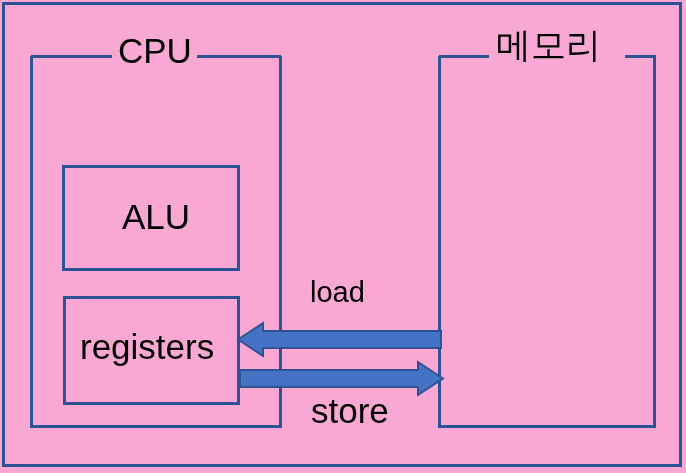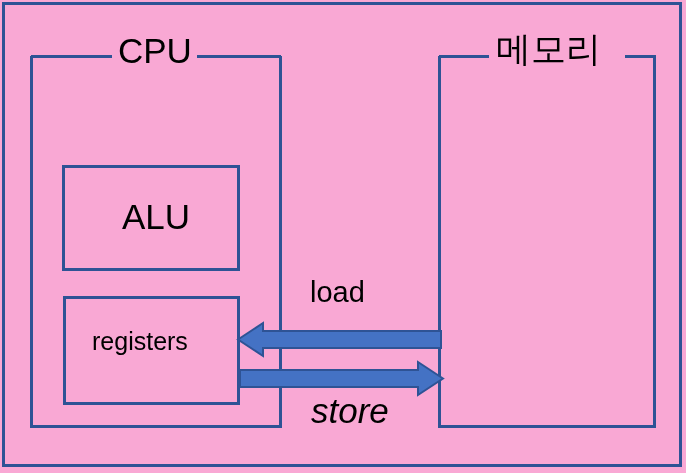--- a/index.html
+++ b/index.html
@@ -46,43 +46,41 @@
   }
   #cpu-title {
     left: 118px;
     top: 33px;
     font-size: 35px;
   }
   #memory-title {
     left: 496px;
     top: 31px;
     font-size: 35px;
-    font-family: Liberation Sans, sans-serif;
+    font-family: Liberation Mono, monospace;
   }
   #alu-label {
     left: 122px;
     top: 199px;
     font-size: 35px;
   }
   #registers-label {
     left: 80px;
     top: 329px;
-    font-size: 25px;
-    margin-left: 12px;
+    font-size: 35px;
   }
   #load-label {
     left: 310px;
     top: 278px;
     font-size: 29px;
   }
   #store-label {
     left: 311px;
     top: 393px;
     font-size: 35px;
-    font-style: italic;
   }
 </style>
 </head>
 <body>
 
 <div id="canvas">
 
   <div id="outer-frame"></div>
 
   <svg id="vector-layer" viewBox="0 0 686 473" width="686" height="473" xmlns="http://www.w3.org/2000/svg">

